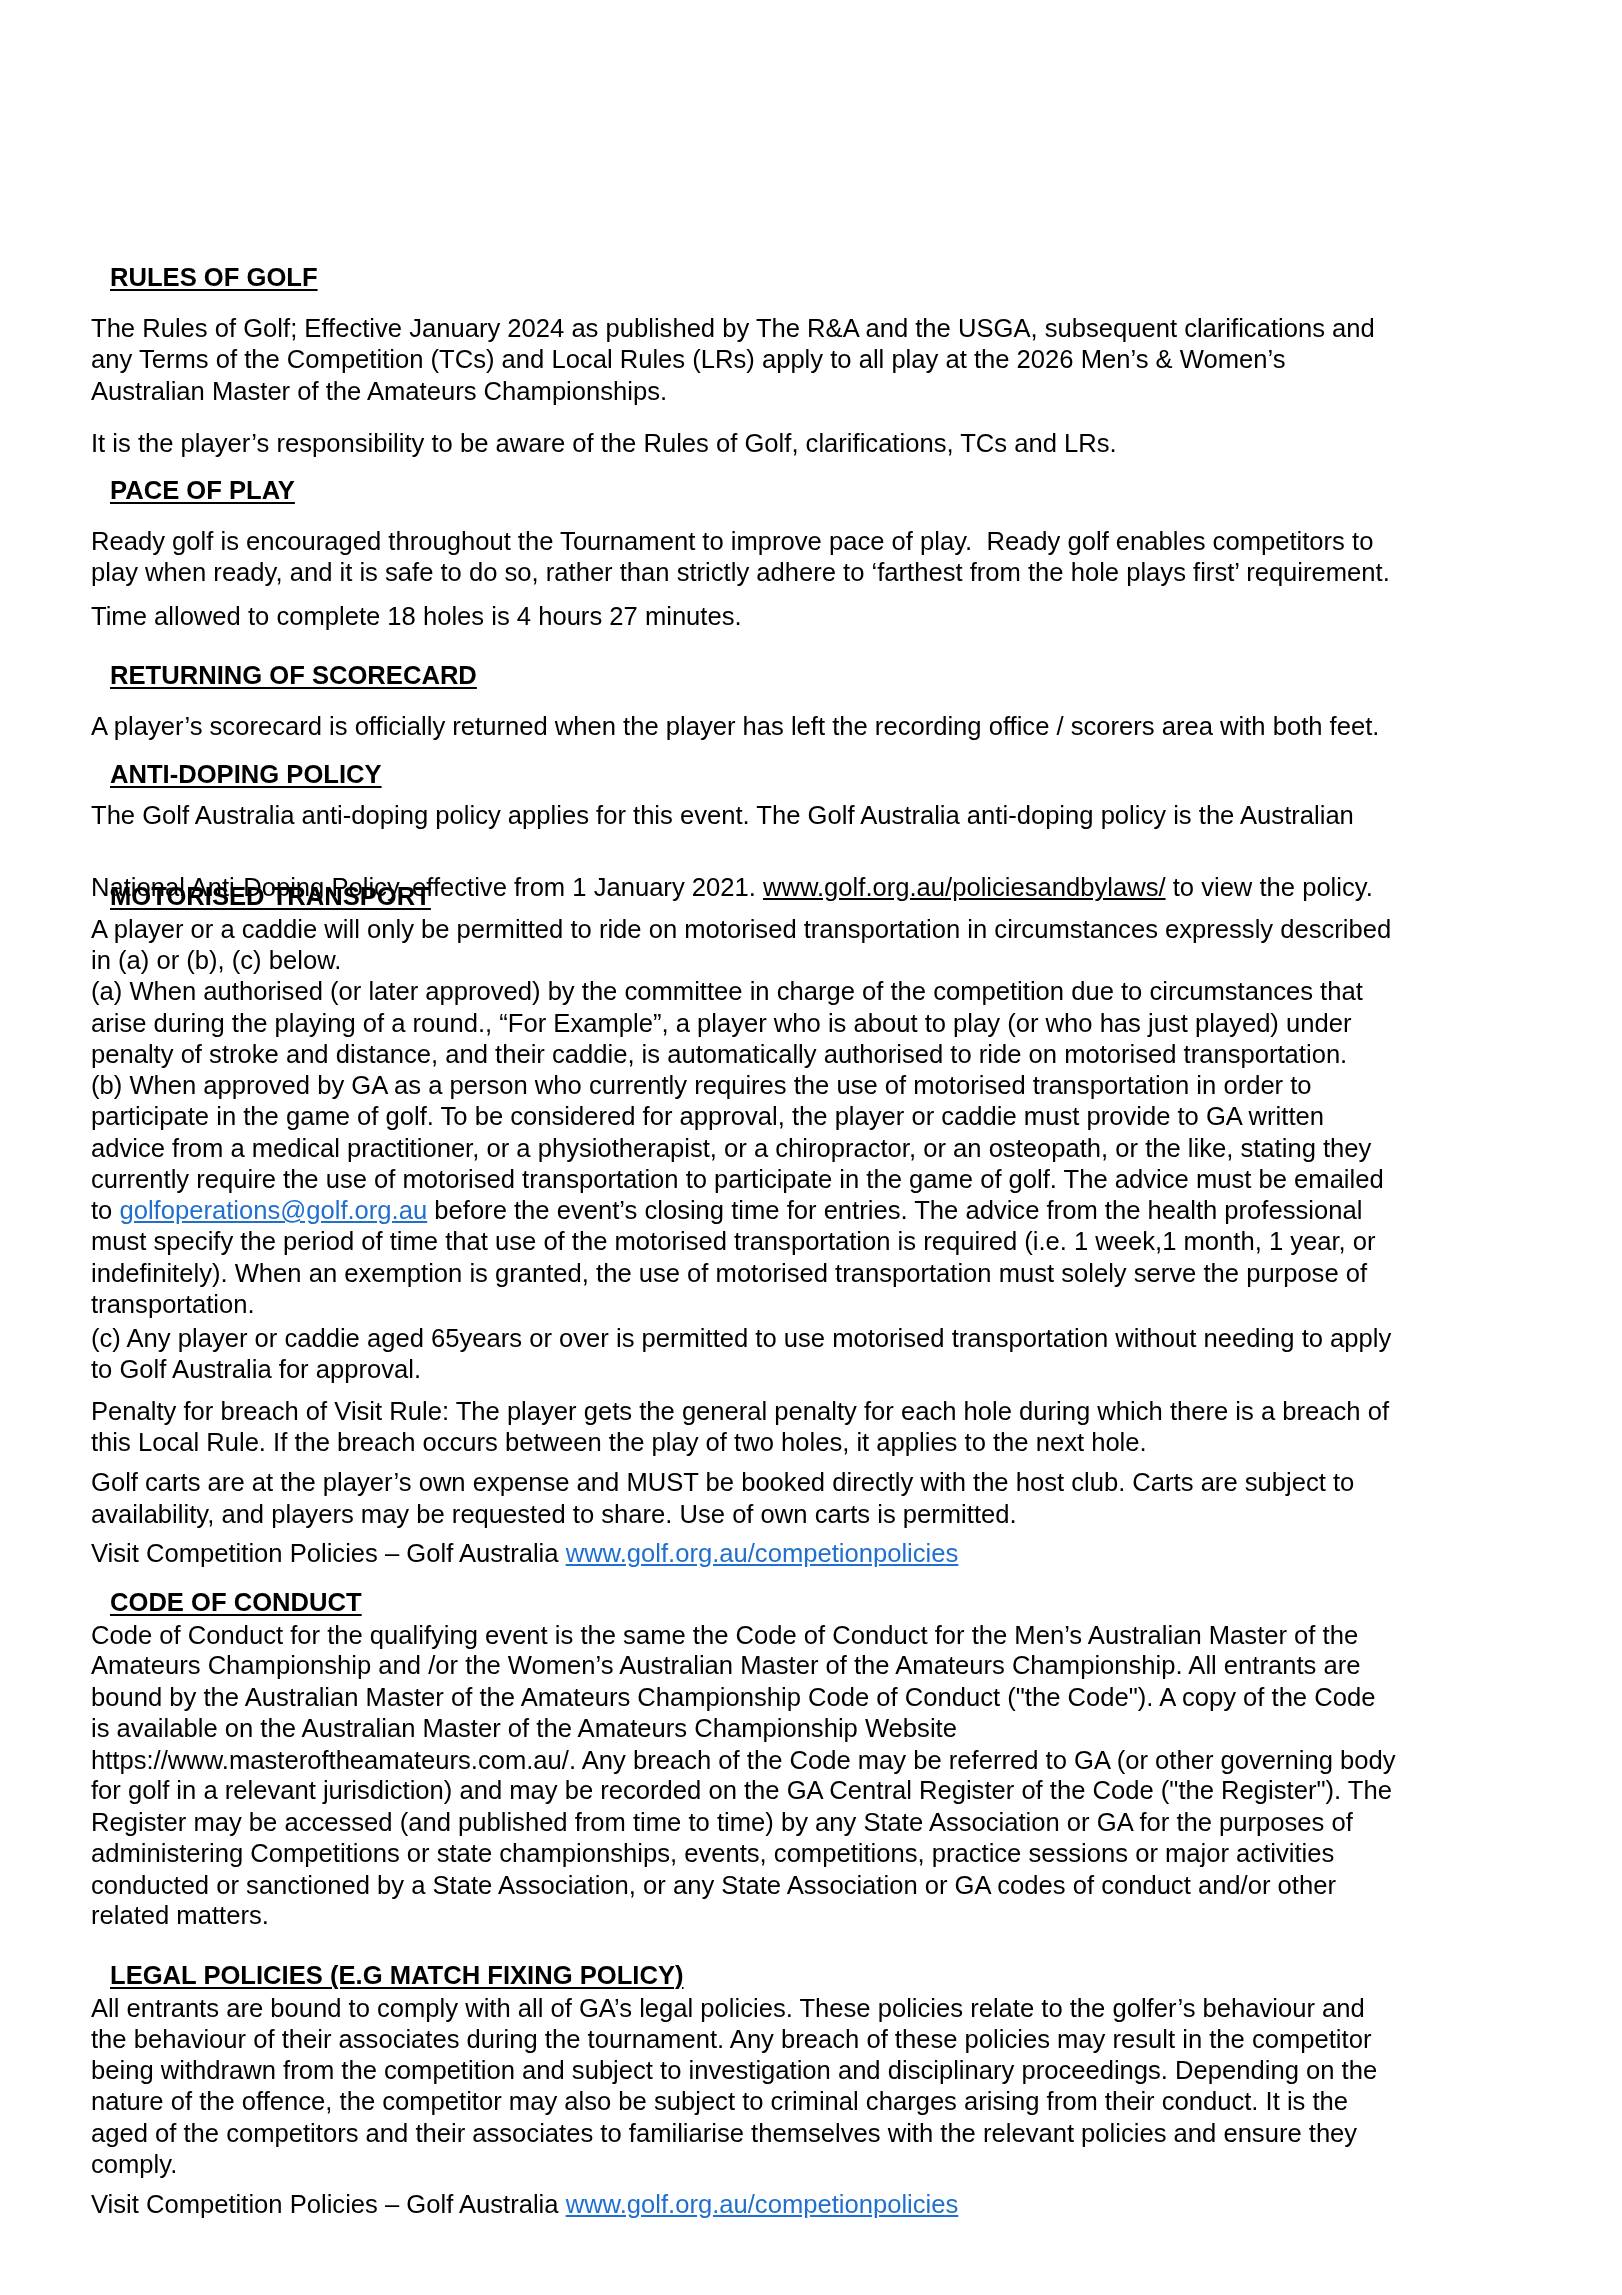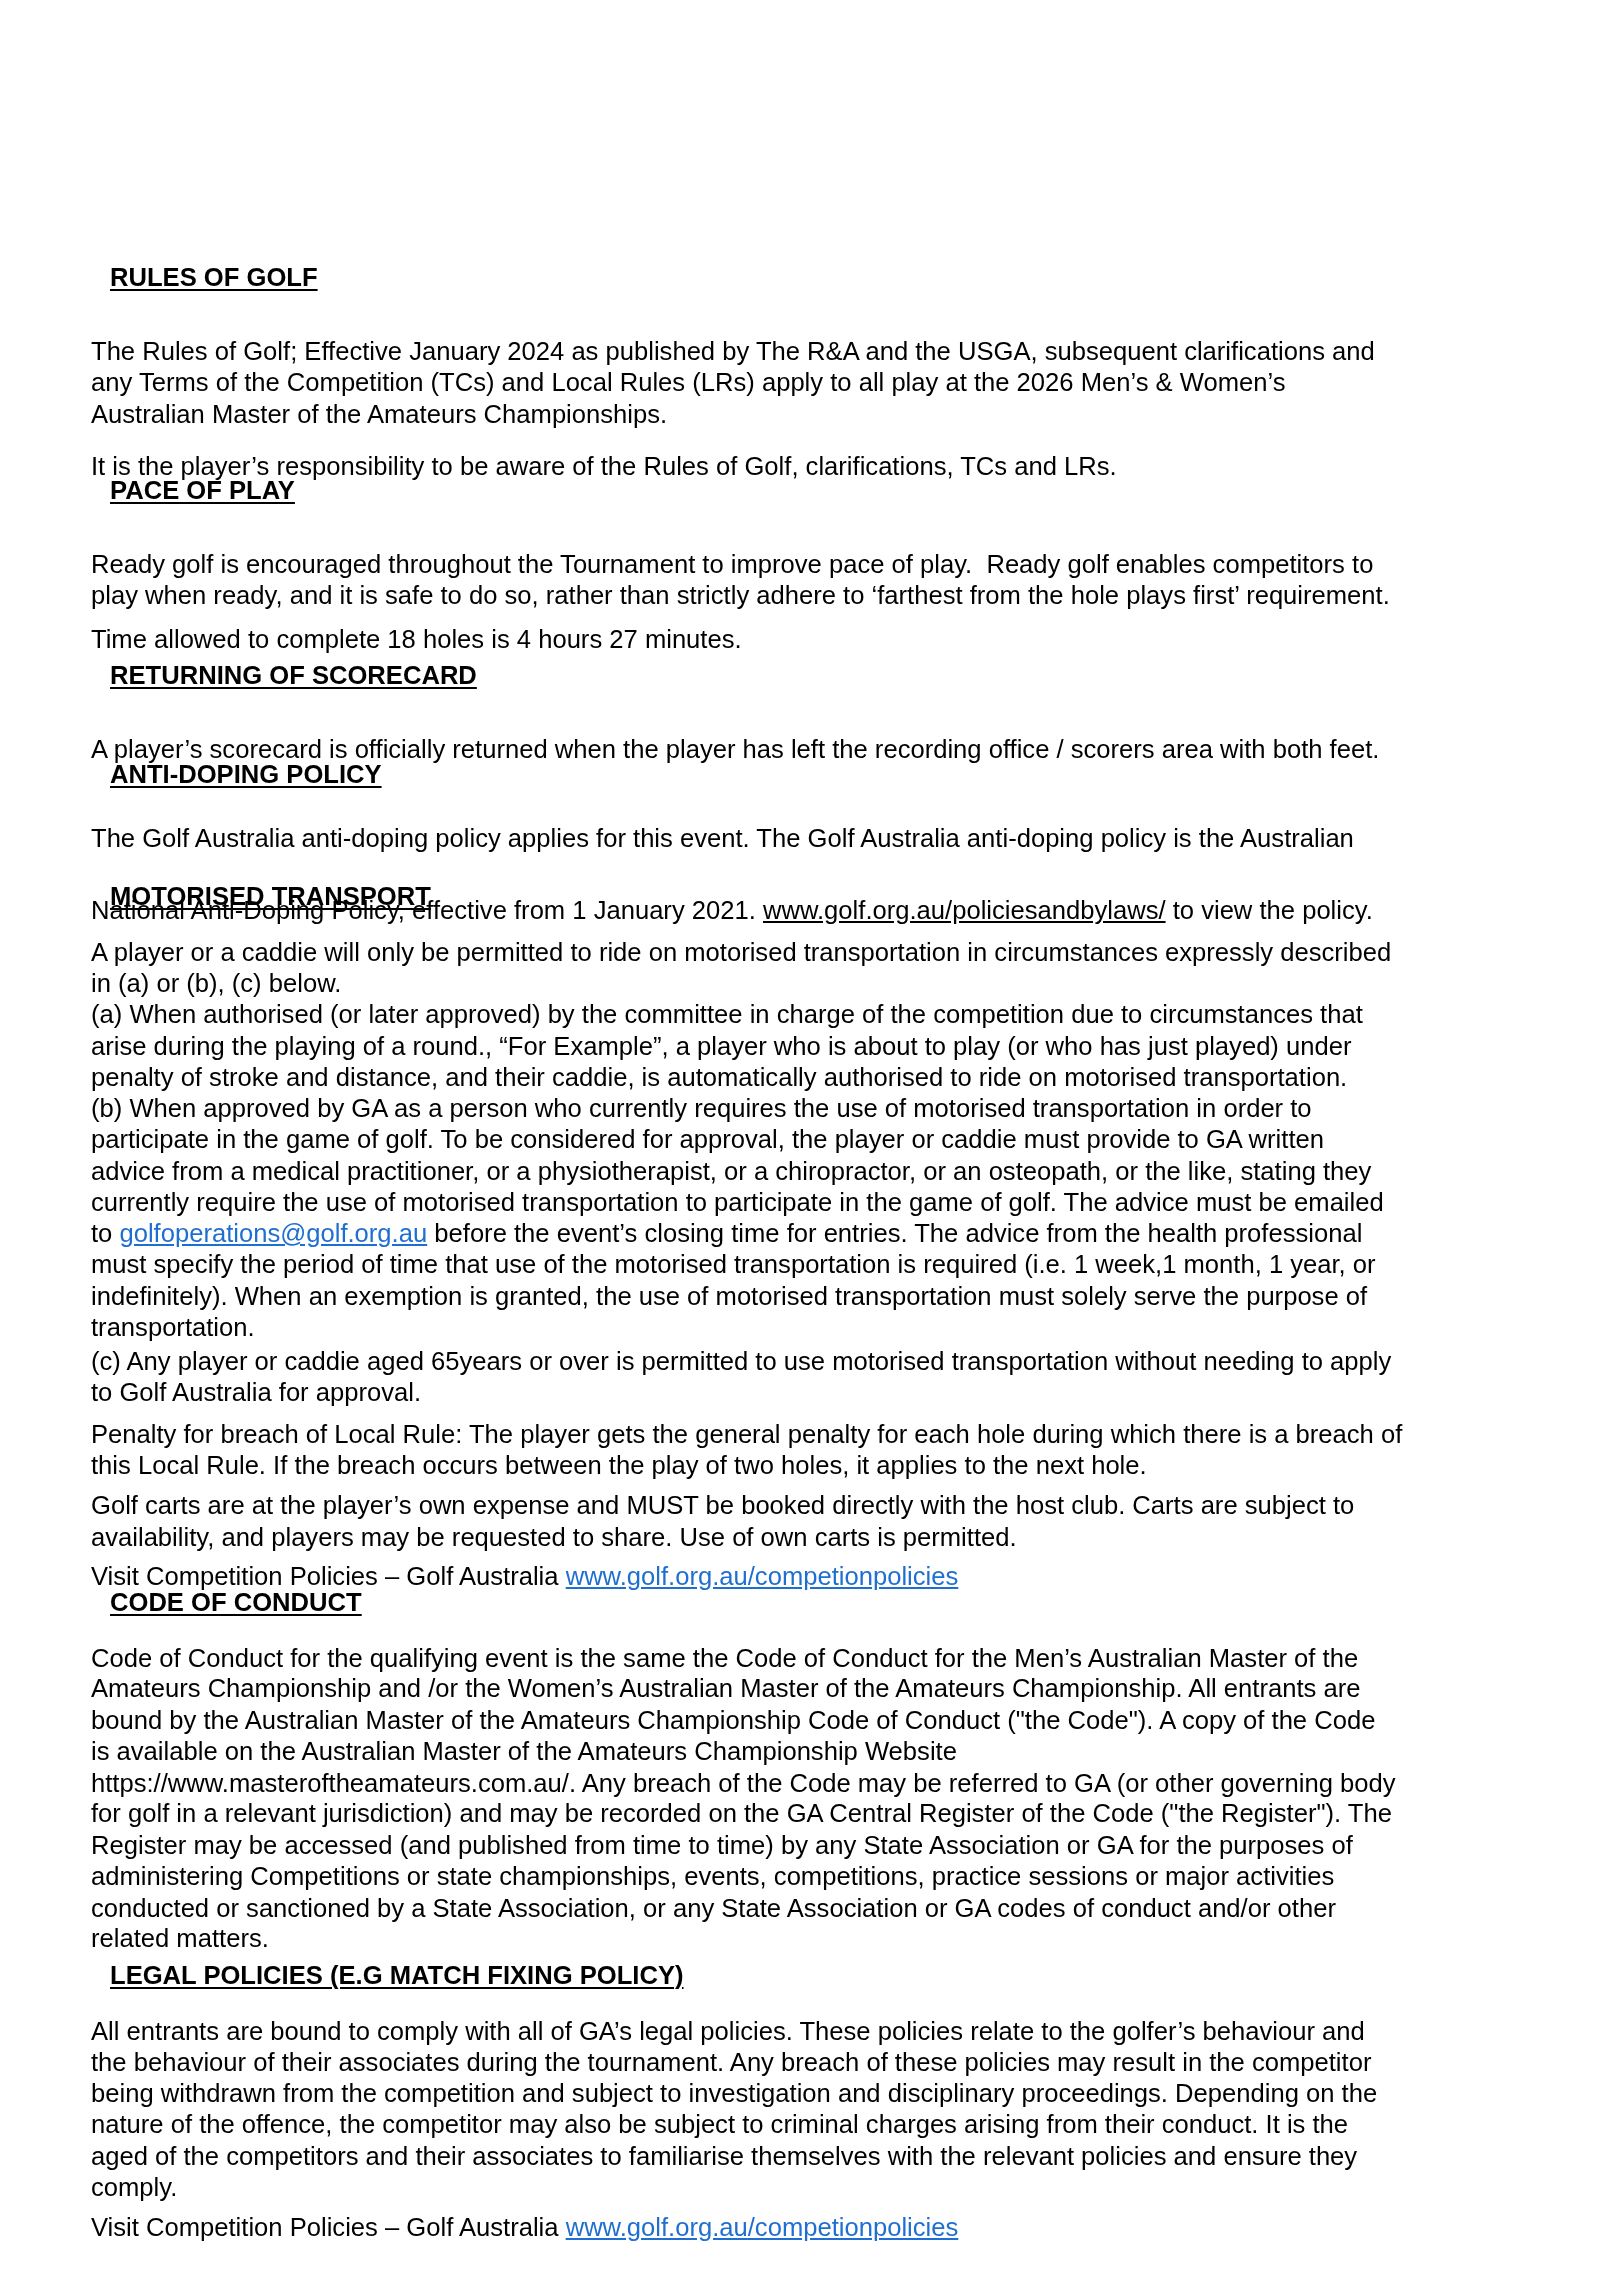--- a/index.html
+++ b/index.html
@@ -1,19 +1,19 @@
 <!DOCTYPE html>
 <html style="font-size:13px"><head>
 <meta charset="utf-8">
 <style>
   html, body { margin: 0; padding: 0; background: #ffffff; }
   body { width: 1623px; height: 2295px; position: relative; overflow: hidden;
          font-family: "Liberation Sans", sans-serif; color: #000; }
   .ln { position: absolute; left: 91px; font-size: 25.6px; line-height: 31px;
-        white-space: pre; color: #000; margin-top: 23px; }
+        white-space: pre; color: #000; }
   .hd { position: absolute; left: 91px; font-size: 25.6px; line-height: 31px;
         font-weight: bold; text-decoration: underline; text-decoration-thickness: 2.4px;
         text-underline-offset: 3.2px; white-space: pre; margin-left: 19px; }
   a { color: inherit; }
   a.blue { color: #1f6fd0; text-decoration: underline; }
   a.plain { color: #000; text-decoration: underline; }
 </style>
 </head>
 <body>
 
@@ -44,21 +44,21 @@
 <div class="ln" style="top:1070px">(b) When approved by GA as a person who currently requires the use of motorised transportation in order to</div>
 <div class="ln" style="top:1101px">participate in the game of golf. To be considered for approval, the player or caddie must provide to GA written</div>
 <div class="ln" style="top:1133px">advice from a medical practitioner, or a physiotherapist, or a chiropractor, or an osteopath, or the like, stating they</div>
 <div class="ln" style="top:1164px">currently require the use of motorised transportation to participate in the game of golf. The advice must be emailed</div>
 <div class="ln" style="top:1195px"><span>to </span><a class="blue" href="#">golfoperations@golf.org.au</a><span> before the event’s closing time for entries. The advice from the health professional</span></div>
 <div class="ln" style="top:1226px">must specify the period of time that use of the motorised transportation is required (i.e. 1 week,1 month, 1 year, or</div>
 <div class="ln" style="top:1258px">indefinitely). When an exemption is granted, the use of motorised transportation must solely serve the purpose of</div>
 <div class="ln" style="top:1289px">transportation.</div>
 <div class="ln" style="top:1323px">(c) Any player or caddie aged 65years or over is permitted to use motorised transportation without needing to apply</div>
 <div class="ln" style="top:1354px">to Golf Australia for approval.</div>
-<div class="ln" style="top:1396px">Penalty for breach of Local Rule: The player gets the general penalty for each hole during which there is a breach of</div>
+<div class="ln" style="top:1396px">Penalty for breach of Visit Rule: The player gets the general penalty for each hole during which there is a breach of</div>
 <div class="ln" style="top:1427px">this Local Rule. If the breach occurs between the play of two holes, it applies to the next hole.</div>
 <div class="ln" style="top:1467px">Golf carts are at the player’s own expense and MUST be booked directly with the host club. Carts are subject to</div>
 <div class="ln" style="top:1499px">availability, and players may be requested to share. Use of own carts is permitted.</div>
 <div class="ln" style="top:1538px"><span>Visit Competition Policies – Golf Australia </span><a class="blue" href="#">www.golf.org.au/competionpolicies</a></div>
 
 <div class="hd" style="top:1587px">CODE OF CONDUCT</div>
 <div class="ln" style="top:1620px">Code of Conduct for the qualifying event is the same the Code of Conduct for the Men’s Australian Master of the</div>
 <div class="ln" style="top:1650px">Amateurs Championship and /or the Women’s Australian Master of the Amateurs Championship. All entrants are</div>
 <div class="ln" style="top:1682px">bound by the Australian Master of the Amateurs Championship Code of Conduct ("the Code"). A copy of the Code</div>
 <div class="ln" style="top:1713px">is available on the Australian Master of the Amateurs Championship Website</div>

